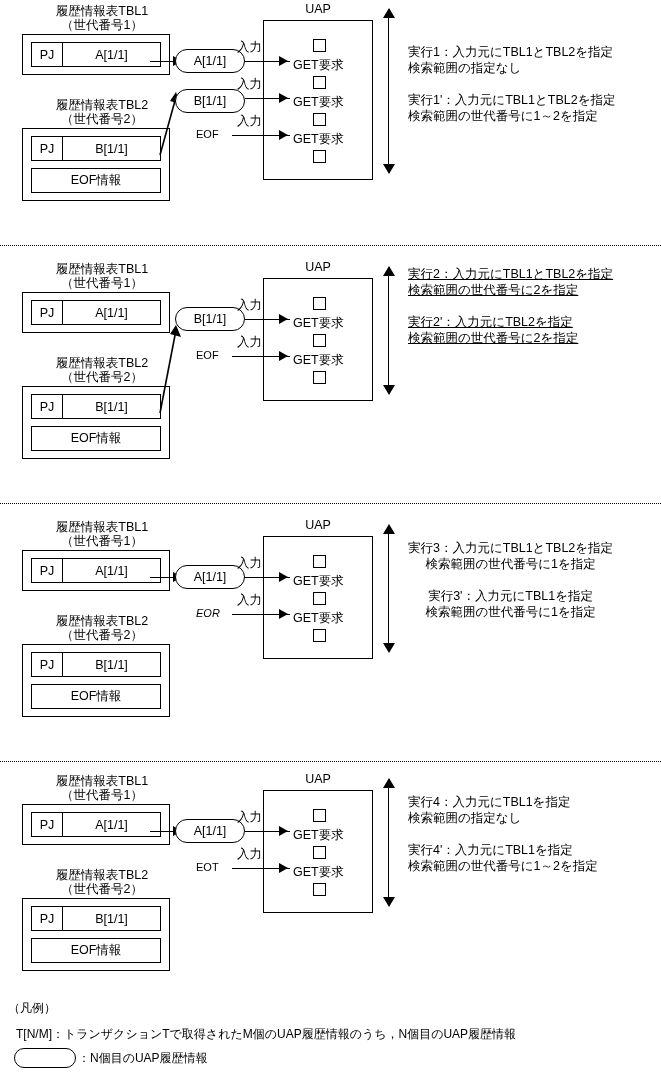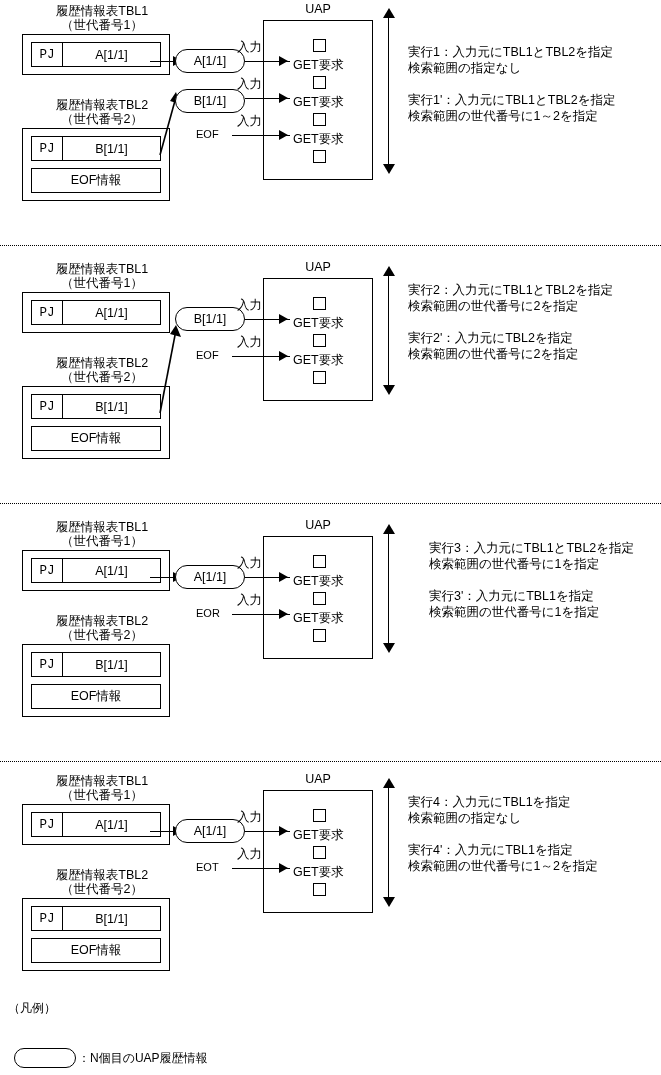--- a/index.html
+++ b/index.html
@@ -12,21 +12,21 @@
   .sep{position:absolute;left:0;width:661px;height:0;
        border-top:1px dotted #000;}
 
   
   .tblwrap{position:absolute;}
   .tbl-title{text-align:center;font-size:12.5px;line-height:14px;white-space:nowrap;}
   .tbl-box{border:1.6px solid #000;background:#fff;box-sizing:border-box;
            padding:7px 8px;display:flex;flex-direction:column;gap:7px;}
   .row{display:flex;border:1.3px solid #000;box-sizing:border-box;height:25px;background:#fff;}
   .cell-pj{width:30px;border-right:1.3px solid #000;display:flex;
-           align-items:center;justify-content:center;font-size:12.5px;font-family:Liberation Mono, monospace;}
+           align-items:center;justify-content:center;font-size:12.5px;}
   .cell-val{flex:1;display:flex;align-items:center;justify-content:center;font-size:12.5px;}
   .row-single{display:flex;border:1.3px solid #000;box-sizing:border-box;height:25px;
               align-items:center;justify-content:center;font-size:12.5px;background:#fff;}
 
   
   .pill{position:absolute;border:1.8px solid #000;border-radius:14px;background:#fff;
         height:24px;width:70px;display:flex;align-items:center;justify-content:center;
         font-size:12.5px;box-sizing:border-box;}
 
   
@@ -187,21 +187,21 @@
 
   <div class="nyuryoku" style="left:237px;top:76px;">入力</div>
   <div class="eof" style="left:196px;top:91px;">EOF</div>
   <div class="hline-thin" style="left:232px;top:98px;width:58px;"></div>
   <div class="ahead" style="left:279px;top:93px;"></div>
 
   <div class="vtop" style="left:383px;top:8px;"></div>
   <div class="vbar" style="left:388px;top:16px;height:113px;"></div>
   <div class="vbot" style="left:383px;top:127px;"></div>
 
-  <div class="notes" style="left:408px;top:24px;">実行2：入力元にTBL1とTBL2を指定
+  <div class="notes" style="left:408px;top:8px;text-decoration:underline;">実行2：入力元にTBL1とTBL2を指定
 検索範囲の世代番号に2を指定
 
 実行2'：入力元にTBL2を指定
 検索範囲の世代番号に2を指定</div>
 </div>
 
 <div class="sep" style="top:503px;"></div>
 
 <div class="panel" style="top:516px;">
 
@@ -240,29 +240,29 @@
   <div class="getreq" style="left:293px;top:57px;">GET要求</div>
   <div class="chk" style="left:313px;top:76px;"></div>
   <div class="getreq" style="left:293px;top:94px;">GET要求</div>
   <div class="chk" style="left:313px;top:113px;"></div>
 
   <div class="nyuryoku" style="left:237px;top:39px;">入力</div>
   <div class="hline" style="left:245px;top:61px;width:45px;"></div>
   <div class="ahead" style="left:279px;top:56px;"></div>
 
   <div class="nyuryoku" style="left:237px;top:76px;">入力</div>
-  <div class="eof" style="left:196px;top:91px;">EOR</div>
+  <div class="eof" style="left:196px;top:91px;font-style:italic;">EOR</div>
   <div class="hline-thin" style="left:232px;top:98px;width:58px;"></div>
   <div class="ahead" style="left:279px;top:93px;"></div>
 
   <div class="vtop" style="left:383px;top:8px;"></div>
   <div class="vbar" style="left:388px;top:16px;height:113px;"></div>
   <div class="vbot" style="left:383px;top:127px;"></div>
 
-  <div class="notes" style="left:429px;top:24px;">実行3：入力元にTBL1とTBL2を指定
+  <div class="notes" style="left:408px;top:24px;text-align:center;">実行3：入力元にTBL1とTBL2を指定
 検索範囲の世代番号に1を指定
 
 実行3'：入力元にTBL1を指定
 検索範囲の世代番号に1を指定</div>
 </div>
 
 <div class="sep" style="top:761px;"></div>
 
 <div class="panel" style="top:770px;">
 
@@ -318,15 +318,16 @@
 
   <div class="notes" style="left:408px;top:24px;">実行4：入力元にTBL1を指定
 検索範囲の指定なし
 
 実行4'：入力元にTBL1を指定
 検索範囲の世代番号に1～2を指定</div>
 </div>
 
 <div class="legend" style="top:1000px;height:75px;">
   <div class="legend-title" style="left:8px;top:0px;">（凡例）</div>
+  <div class="legend-line" style="left:16px;top:26px;">T[N/M]：トランザクションTで取得されたM個のUAP履歴情報のうち，N個目のUAP履歴情報</div>
   <div class="legend-pill" style="left:14px;top:48px;"></div>
   <div class="legend-line" style="left:78px;top:50px;">：N個目のUAP履歴情報</div>
 </div>
 
 </body></html>

